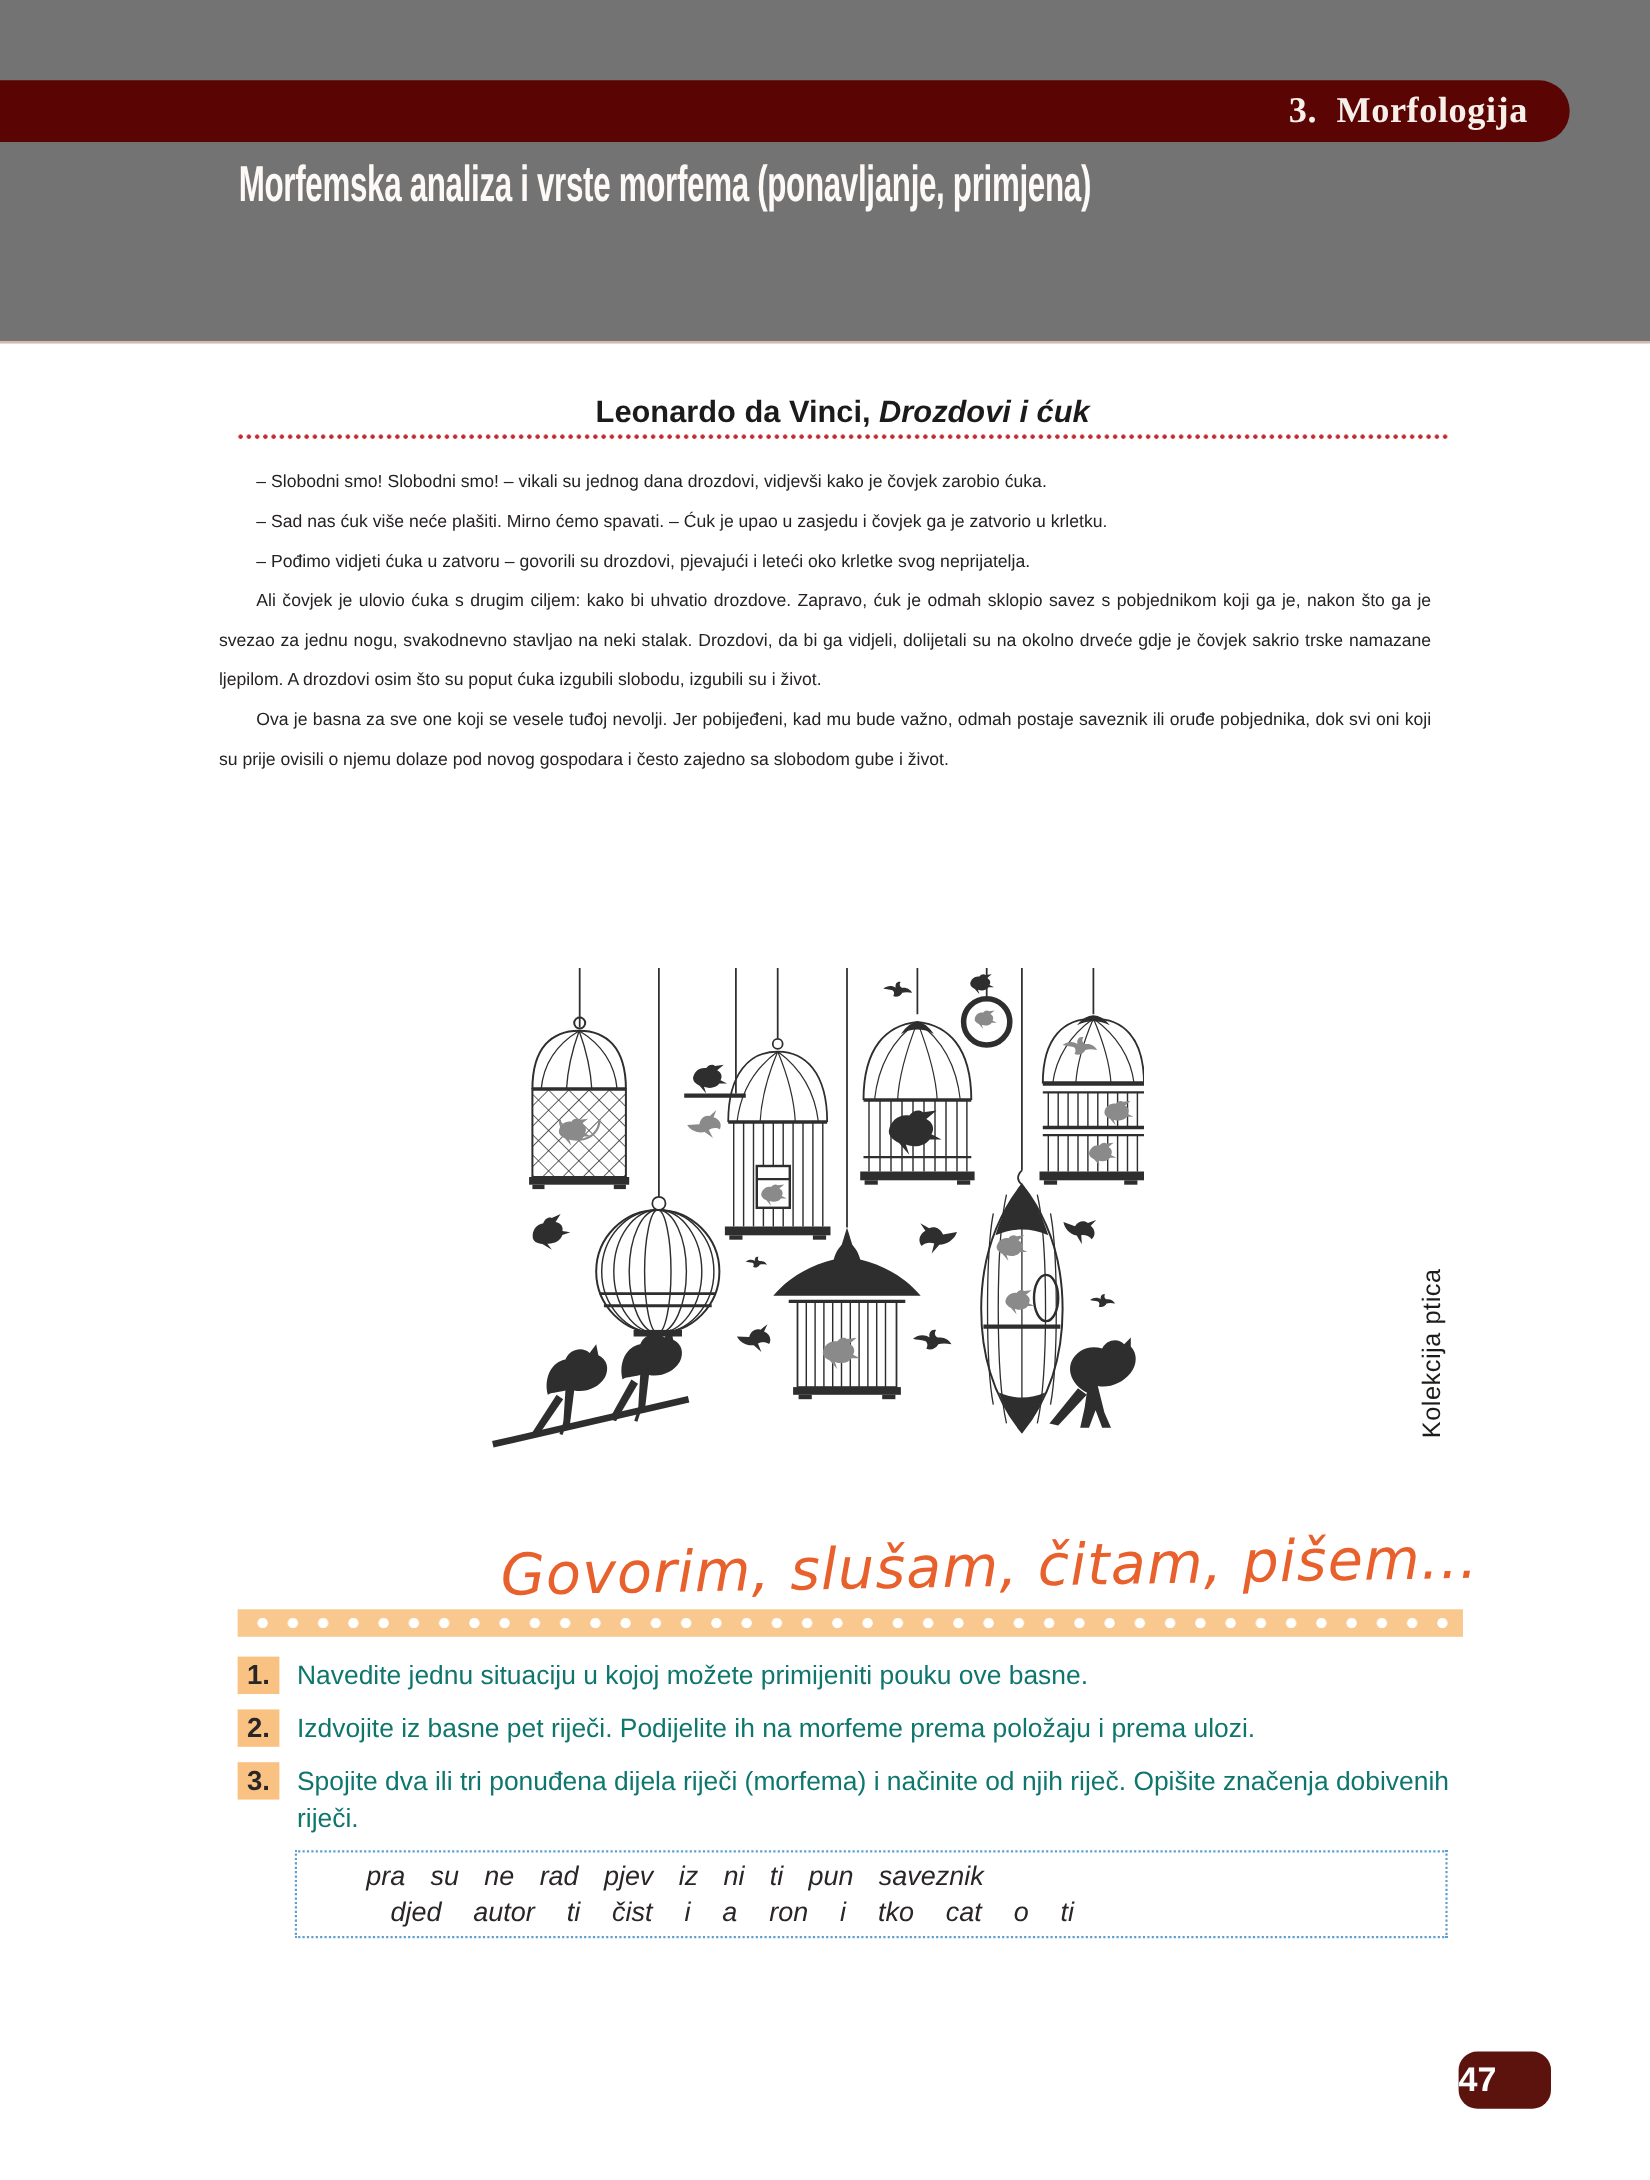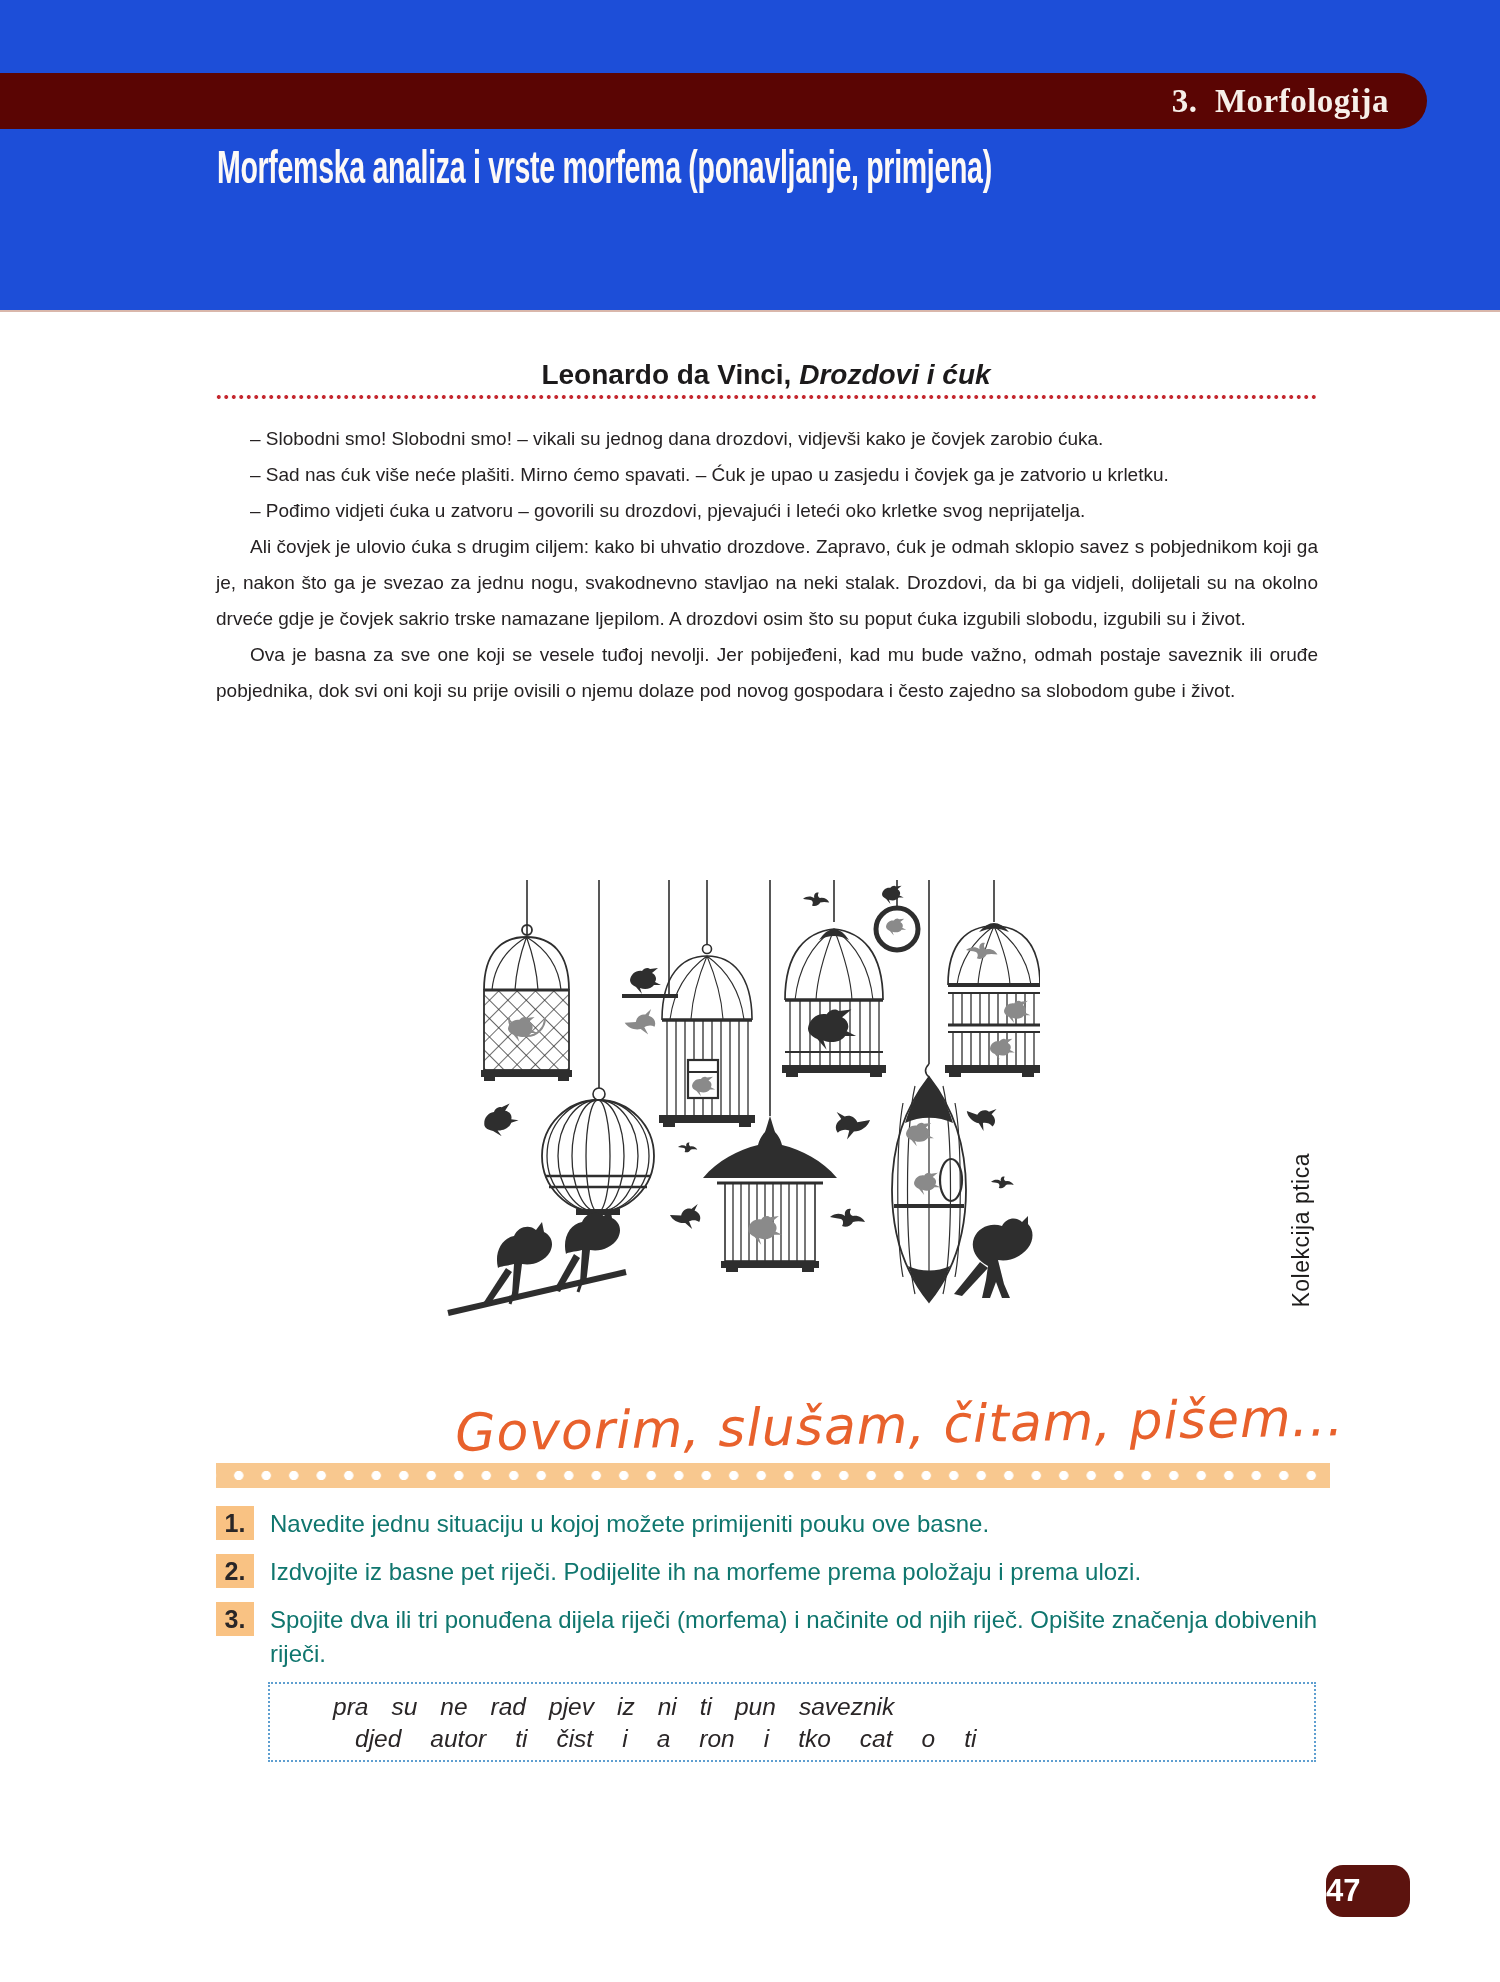--- a/index.html
+++ b/index.html
@@ -2,21 +2,21 @@
 <html lang="hr"><head>
 <meta charset="utf-8">
 <style>
   html,body{margin:0;padding:0;background:#e8e8e8;}
   .page{
     position:relative; width:1500px; height:1982px; margin:0 auto;
     background:#ffffff; overflow:hidden;
     font-family:"Liberation Sans", sans-serif; color:#231f20;
   }
   
-  .header{position:absolute; left:0; top:0; width:1500px; height:310px; background:#1d4ed8; border-bottom:2px solid #d9b7ab;}
+  .header{position:absolute; left:0; top:0; width:1500px; height:310px; background:#737373; border-bottom:2px solid #d9b7ab;}
   .chapter-tab{
     position:absolute; left:0; top:73px; width:1427px; height:56px;
     background:#5a0503; border-radius:0 28px 28px 0;
     display:flex; align-items:center; justify-content:flex-end;
   }
   .chapter-tab span{
     font-family:"Liberation Serif", serif; font-weight:bold; font-size:33px;
     color:#f7efe9; padding-right:38px; white-space:pre; letter-spacing:.5px;
   }
   .page-title{
@@ -30,22 +30,22 @@
     font-size:28px; font-weight:bold; color:#1c1a1b;
   }
   .reading-head .work{font-style:italic;}
   .red-rule{
     position:absolute; left:215px; top:394px; width:1102px; height:6px;
     background-image:radial-gradient(circle, #c4272e 1.7px, transparent 2.2px);
     background-size:7.5px 6px; background-position:0 50%; background-repeat:repeat-x;
   }
   
   .reading-text{
-    position:absolute; left:216px; top:421px; width:1102px;
-    font-size:19px; line-height:36px; text-align:justify; color:#262223;
+    position:absolute; left:199px; top:421px; width:1102px;
+    font-size:16px; line-height:36px; text-align:justify; color:#262223;
   }
   .reading-text p{margin:0; text-indent:34px;}
   
   .figure{position:absolute; left:215px; top:880px; width:1102px; height:480px;}
   .figure svg{position:absolute; left:155px; top:0;}
   .figure-caption{
     position:absolute; right:2px; bottom:52px;
     writing-mode:vertical-rl; transform:rotate(180deg);
     font-size:23px; color:#1d1c1b; letter-spacing:.5px;
   }

